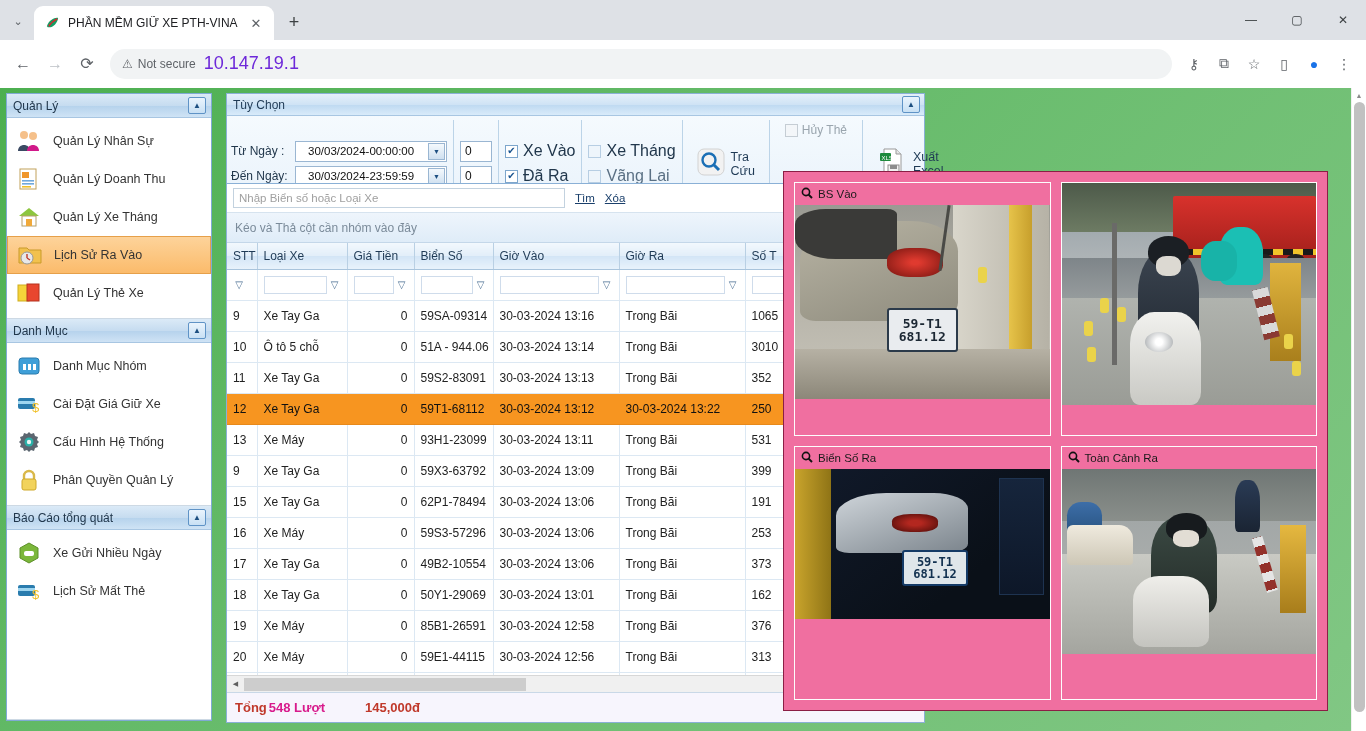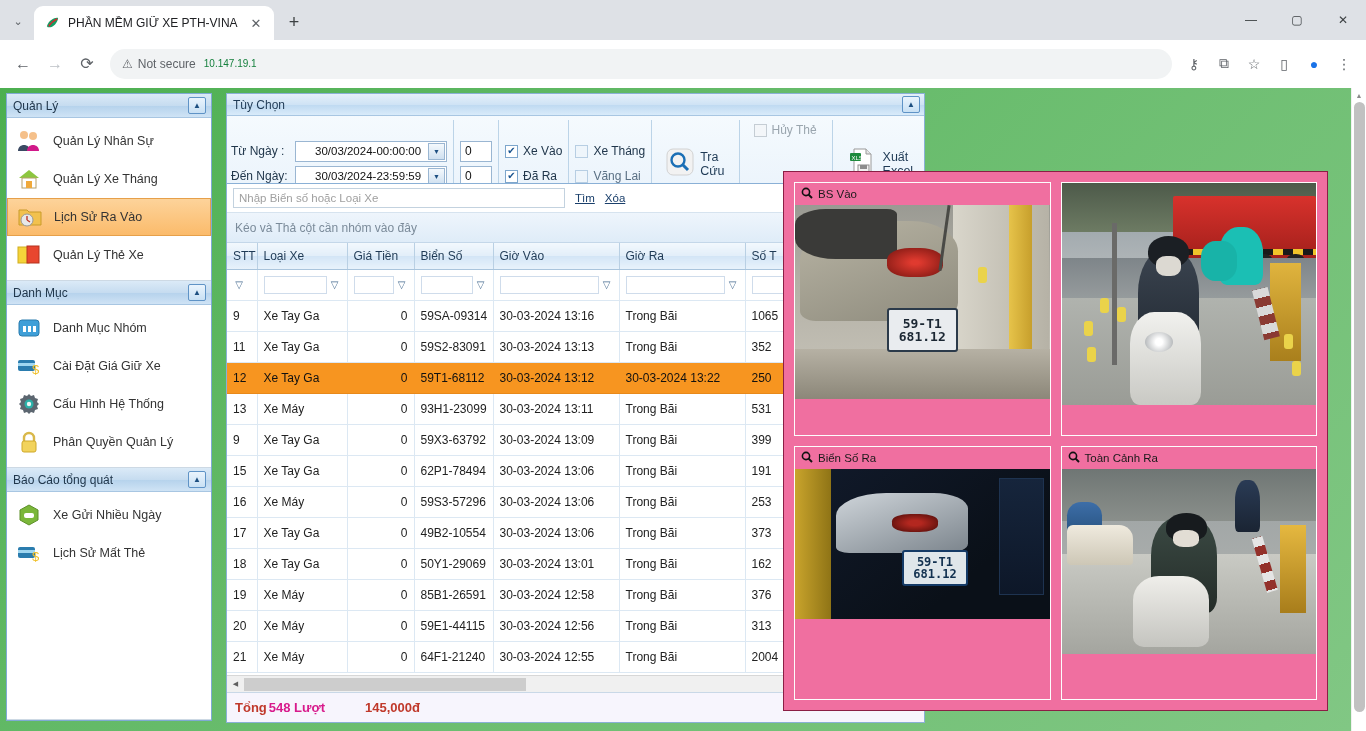--- a/index.html
+++ b/index.html
@@ -67,21 +67,21 @@
   .navbtn.disabled { color: #bdc1c6; }
   .omnibox {
     flex: 1; height: 30px; background: #f1f3f4; border-radius: 15px;
     display: flex; align-items: center; padding: 0 12px; gap: 8px;
     margin: 0 6px; min-width: 0;
   }
   .notsecure {
     display: flex; align-items: center; gap: 5px;
     font-size: 12px; color: #5f6368; white-space: nowrap;
   }
-  .url { font-size: 10px; color: #15803d; white-space: nowrap; text-align: right; }
+  .url { font-size: 18px; color: #6d28d9; white-space: nowrap; text-align: right; }
   .tb-icons { display: flex; align-items: center; gap: 2px; }
   .tb-icon {
     width: 28px; height: 28px; display: flex; align-items: center;
     justify-content: center; color: #5f6368; font-size: 14px; border-radius: 50%;
   }
   .tb-icon.avatar { color: #1a73e8; }
 
   
   .viewport {
     position: absolute; top: 88px; left: 0; width: 1366px; height: 643px;
@@ -173,42 +173,42 @@
     background: linear-gradient(to bottom,#f5fafe,#e8f2fb);
   }
   .opt-col { display: flex; flex-direction: column; justify-content: center; gap: 4px; }
   .opt-col.sep { border-right: 1px solid #bcd4e8; padding-right: 6px; margin-right: 6px; }
   .daterow { display: flex; align-items: center; gap: 6px; }
   .daterow label {
     font-size: 12px; color: #21374c; width: 58px; white-space: nowrap;
   }
   .ddl {
     width: 152px; height: 21px; border: 1px solid #9ab6d2; background: #fff;
-    display: flex; align-items: center; padding-left: 19px;
+    display: flex; align-items: center; padding-left: 12px;
     font-size: 11.5px; color: #111; position: relative;
   }
   .ddl .arrow {
     position: absolute; right: 1px; top: 1px; width: 17px; height: 17px;
     background: linear-gradient(to bottom,#f4f9fd,#cfe0f0);
     border: 1px solid #9ab6d2; display: flex; align-items: center;
     justify-content: center; font-size: 7px; color: #1d4f81;
   }
   .numbox {
     width: 32px; height: 21px; border: 1px solid #9ab6d2; background: #fff;
     font-size: 12px; color: #111; display: flex; align-items: center;
     padding-left: 4px;
   }
   .cbrow { display: flex; align-items: center; gap: 5px; height: 21px; }
   .cbox {
     width: 13px; height: 13px; border: 1px solid #7da6cc; background: #fff;
     display: flex; align-items: center; justify-content: center;
     font-size: 10px; color: #1a5490; line-height: 1;
   }
   .cbox.dim { background: #eef5fb; border-color: #b7cee3; color: transparent; }
-  .cblabel { font-size: 12px; color: #21374c; white-space: nowrap; }
+  .cblabel { font-size: 16px; color: #21374c; white-space: nowrap; }
   .cblabel.dim { color: #5a7084; }
 
   .bigbtn {
     display: flex; align-items: center; gap: 6px; padding: 0 8px;
     height: 44px; font-size: 12.5px; color: #1f3a55;
   }
   .bigbtn .gico { font-size: 24px; line-height: 1; }
   .stack-btns { display: flex; flex-direction: column; gap: 3px; justify-content: center; }
   .smallbtn {
     width: 80px; height: 20px; font-size: 12px; color: #9aa5ae;
@@ -494,20 +494,32 @@
           <div class="sb-item">
             <span class="sb-ico">
               <svg width="26" height="24" viewBox="0 0 26 24">
                 <circle cx="8" cy="6" r="4" fill="#f5c08a"></circle>
                 <path d="M2 22 C2 14,14 14,14 22 Z" fill="#3b4a63"></path>
                 <circle cx="17" cy="7" r="4" fill="#f5c08a"></circle>
                 <path d="M11 22 C11 14,23 14,23 22 Z" fill="#d1198a"></path>
               </svg>
             </span>
             <span class="sb-label">Quản Lý Nhân Sự</span>
+          </div>
+          <div class="sb-item">
+            <span class="sb-ico">
+              <svg width="24" height="24" viewBox="0 0 24 24">
+                <rect x="3" y="2" width="16" height="20" fill="#fff" stroke="#c2a15a"></rect>
+                <rect x="5" y="5" width="7" height="6" fill="#f0962a"></rect>
+                <rect x="5" y="13" width="12" height="1.6" fill="#6fa8dc"></rect>
+                <rect x="5" y="16" width="12" height="1.6" fill="#6fa8dc"></rect>
+                <rect x="5" y="19" width="9" height="1.6" fill="#f0c02a"></rect>
+              </svg>
+            </span>
+            <span class="sb-label">Quản Lý Doanh Thu</span>
           </div>
           <div class="sb-item">
             <span class="sb-ico">
               <svg width="24" height="24" viewBox="0 0 24 24">
                 <path d="M2 11 L12 3 L22 11 Z" fill="#8dc63f"></path>
                 <rect x="5" y="11" width="14" height="10" fill="#fff" stroke="#b5a06a"></rect>
                 <rect x="9" y="14" width="6" height="7" fill="#f0a93a"></rect>
               </svg>
             </span>
             <span class="sb-label">Quản Lý Xe Tháng</span>
@@ -776,20 +788,29 @@
                     <tr class="datarow">
                       <td class="c-stt">9</td>
                       <td class="c-loai">Xe Tay Ga</td>
                       <td class="c-gia">0</td>
                       <td class="c-bien">59SA-09314</td>
                       <td class="c-vao">30-03-2024 13:16</td>
                       <td class="c-ra">Trong Bãi</td>
                       <td class="c-sot">1065</td>
                     </tr>
                     <tr class="datarow">
+                      <td class="c-stt">10</td>
+                      <td class="c-loai">Ô tô 5 chỗ</td>
+                      <td class="c-gia">0</td>
+                      <td class="c-bien">51A - 944.06</td>
+                      <td class="c-vao">30-03-2024 13:14</td>
+                      <td class="c-ra">Trong Bãi</td>
+                      <td class="c-sot">3010</td>
+                    </tr>
+                    <tr class="datarow">
                       <td class="c-stt">11</td>
                       <td class="c-loai">Xe Tay Ga</td>
                       <td class="c-gia">0</td>
                       <td class="c-bien">59S2-83091</td>
                       <td class="c-vao">30-03-2024 13:13</td>
                       <td class="c-ra">Trong Bãi</td>
                       <td class="c-sot">352</td>
                     </tr>
                     <tr class="datarow sel">
                       <td class="c-stt">12</td>

